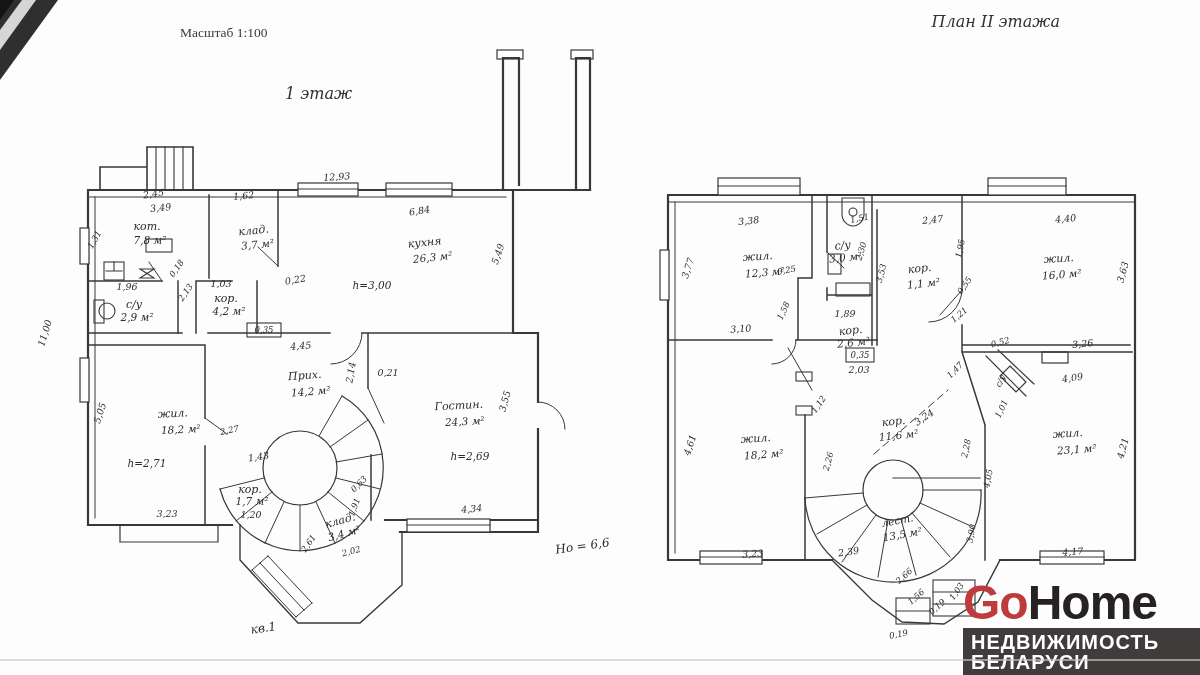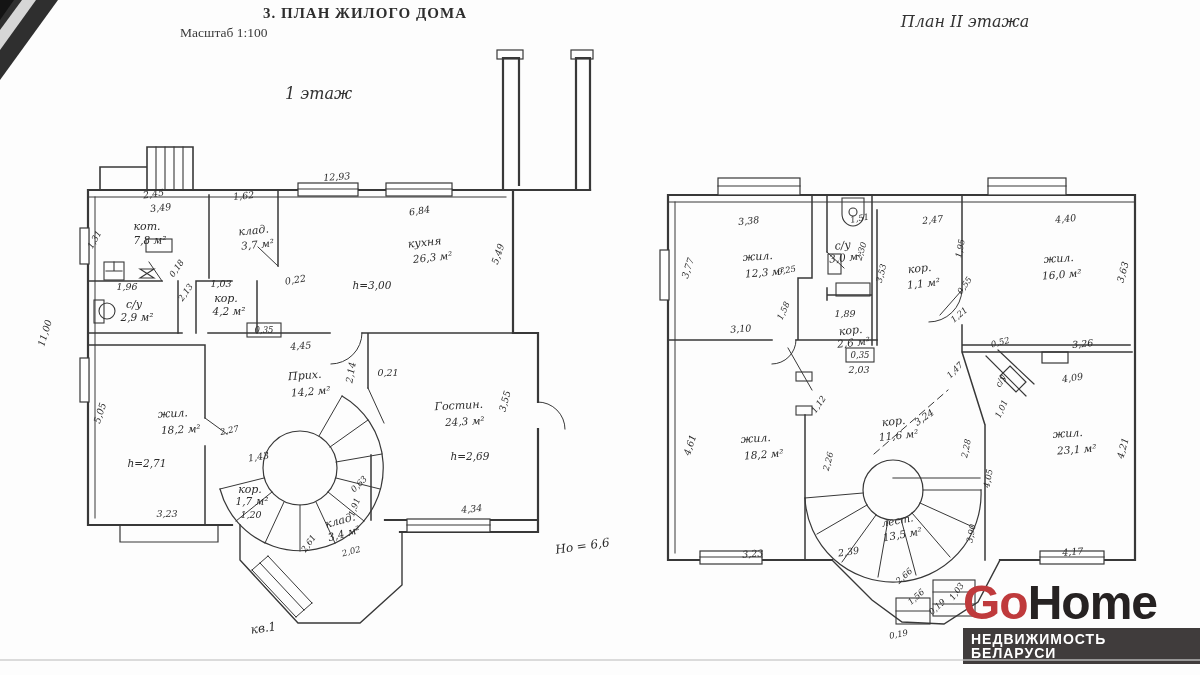--- a/index.html
+++ b/index.html
@@ -4,34 +4,34 @@
 <style>
   html,body{margin:0;padding:0;background:#ffffff;}
   .page{position:relative;width:1200px;height:675px;background:#fdfdfd;overflow:hidden;
         font-family:"Liberation Serif",serif;color:#2b2b2b;}
   .abs{position:absolute;}
   .doc-title{left:180px;top:5px;width:370px;text-align:center;font-weight:bold;
              font-size:15px;letter-spacing:1px;color:#2e2e2e;}
   .doc-scale{left:180px;top:25px;width:370px;text-align:left;font-size:13.5px;color:#3a3a3a;}
   .hw{font-family:"DejaVu Serif",serif;font-style:italic;color:#333;}
   .f1-label{left:285px;top:84px;font-size:16px;}
-  .f2-label{left:870px;top:12px;width:190px;text-align:center;font-size:16px;}
+  .f2-label{left:870px;top:12px;width:190px;text-align:right;font-size:16px;}
   svg text{font-family:"DejaVu Serif",serif;font-style:italic;fill:#2c2c2c;text-anchor:middle;}
   svg .r{font-size:11px;}
   svg .a{font-size:10.5px;}
   svg .d{font-size:9.5px;}
   svg .s{font-size:8.5px;}
   svg .n{font-size:12px;}
   .logo{left:963px;top:579px;line-height:1;}
   .logo-text{font-family:"Liberation Sans",sans-serif;font-weight:bold;font-size:48px;
              letter-spacing:-1px;}
   .logo-go{color:#bf3a3c;}
   .logo-home{color:#262222;}
   .logo-bar{margin-top:1px;background:#403c3c;color:#ffffff;
-            font-family:"Liberation Sans",sans-serif;font-weight:bold;font-size:14px;
+            font-family:"Liberation Sans",sans-serif;font-weight:bold;font-size:20px;
             letter-spacing:1px;padding:4px 7px 4px 8px;display:inline-block;}
   .scanline{left:0;top:659px;width:1200px;height:2px;background:#c9c9c9;opacity:.65;}
 </style>
 </head>
 <body>
 
 <div class="page">
 
 <svg class="abs" width="1200" height="675" viewBox="0 0 1200 675" style="left:0;top:0;">
 
@@ -258,21 +258,20 @@
       <text class="a" x="899" y="439" transform="rotate(-6 899 439)">11,6 м²</text>
       <text class="r" x="1068" y="437" transform="rotate(-4 1068 437)">жил.</text>
       <text class="a" x="1077" y="453" transform="rotate(-4 1077 453)">23,1 м²</text>
       <text class="a" x="898" y="524" transform="rotate(-10 898 524)">лест.</text>
       <text class="a" x="903" y="538" transform="rotate(-10 903 538)">13,5 м²</text>
       <text class="s" x="1003" y="382" transform="rotate(-65 1003 382)">с/у</text>
     </g>
   </g>
 </svg>
 
-<div class="abs doc-title">3. ПЛАН ЖИЛОГО ДОМА</div>
 <div class="abs doc-scale">Масштаб 1:100</div>
 
 <div class="abs hw f1-label">1 этаж</div>
 <div class="abs hw f2-label">План II этажа</div>
 
 <div class="abs logo">
   <div class="logo-text"><span class="logo-go">Go</span><span class="logo-home">Home</span></div>
   <div class="logo-bar">НЕДВИЖИМОСТЬ БЕЛАРУСИ</div>
 </div>
 

